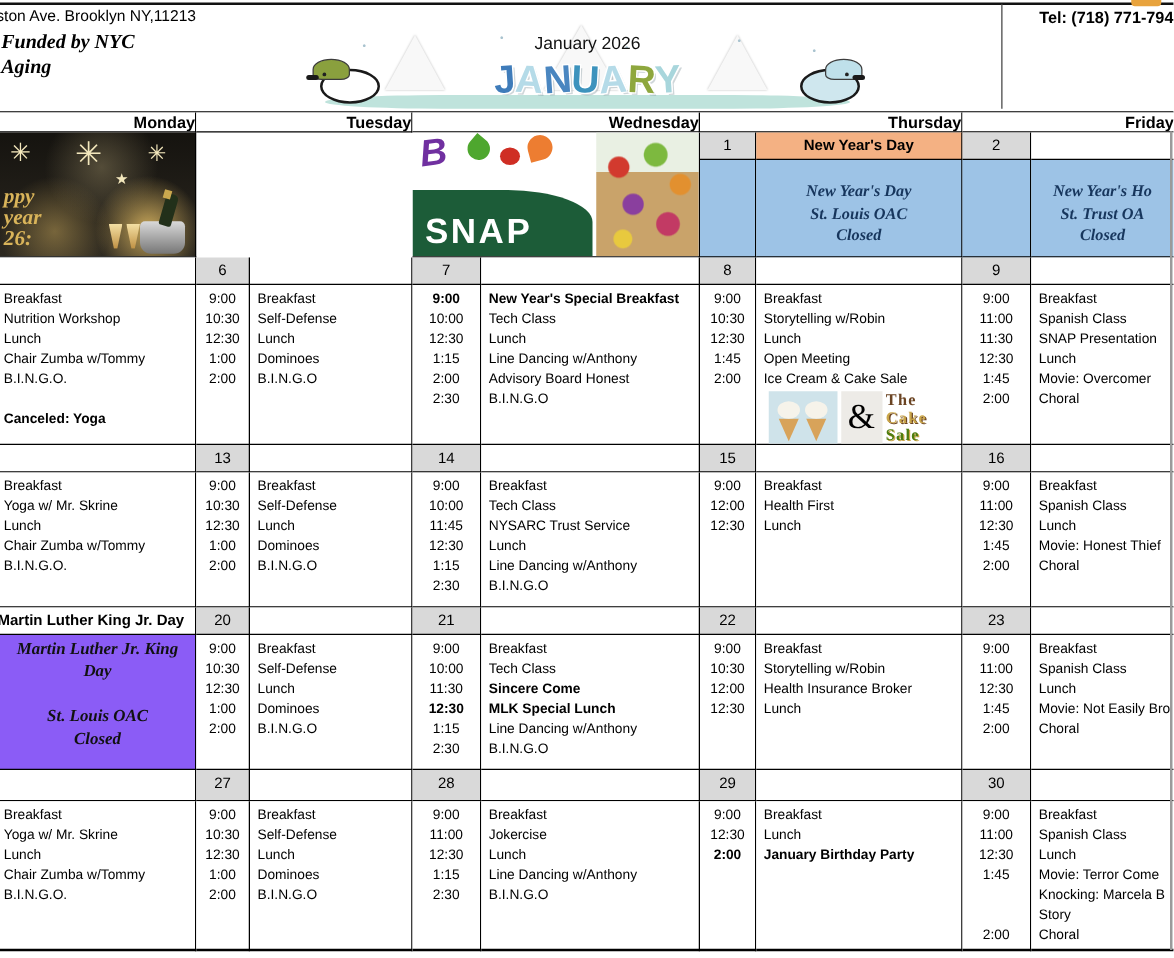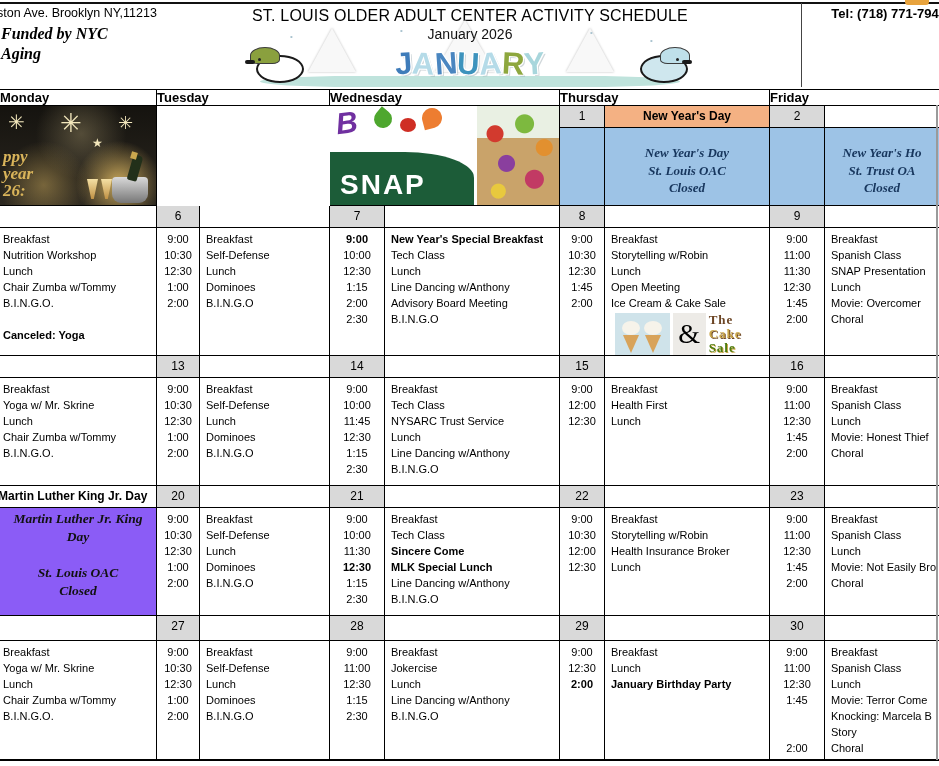--- a/index.html
+++ b/index.html
@@ -31,21 +31,21 @@
   .peng .pbeak{position:absolute;left:-5px;top:13px;width:10px;height:4px;background:#1a1a1a;border-radius:2px;}
   .peng .peye{position:absolute;left:8px;top:11px;width:3px;height:3px;background:#222;border-radius:50%;}
   
   #cal{position:absolute;left:0;top:89px;width:939px;display:grid;
        grid-template-columns:157px 43px 130px 55px 175px 45px 165px 55px 114px;
        grid-template-rows:16px 22px 78px 22px 128px 22px 108px 22px 108px 25px 120px;
        border-top:1px solid #000;}
   .cell{border-right:1px solid #000;border-bottom:1px solid #000;background:#fff;overflow:hidden;position:relative;box-sizing:border-box;}
   .noR{border-right:none;}
   .lastrow{border-bottom-width:2px;}
-  .dayhdr{font-weight:bold;font-size:13px;text-align:left;line-height:15px;}
+  .dayhdr{font-weight:bold;font-size:13px;text-align:right;line-height:15px;}
   .date{background:#d9d9d9;text-align:center;font-size:12px;line-height:20px;}
   .banner-orange{background:#f4b183;font-weight:bold;font-size:12px;text-align:center;line-height:20px;}
   .note{font-weight:bold;font-size:12px;line-height:20px;white-space:nowrap;margin-left:-2px;}
   .times{text-align:center;font-size:11px;line-height:16px;padding-top:3px;}
   .acts{font-size:11px;line-height:16px;padding:3px 0 0 6px;white-space:nowrap;}
   .monacts{margin-left:-3px;}
   .b{font-weight:bold;}
   .closed-blue{background:#9dc3e6;}
   .closed-yellow{background:#8b5cf6;}
   .closed-text{font-family:"Liberation Serif",serif;font-weight:bold;font-style:italic;font-size:13px;
@@ -109,21 +109,20 @@
 <div id="page">
   <div id="hdr">
     <div class="top-line"></div>
     <div class="hdr-vline"></div>
     <div class="corner-sliver"></div>
     <div class="address">ston Ave. Brooklyn NY,11213</div>
     <div class="funded">
       <div>Funded by NYC</div>
       <div>Aging</div>
     </div>
-    <div class="title">ST. LOUIS OLDER ADULT CENTER ACTIVITY SCHEDULE</div>
     <div class="phone">Tel: (718) 771-7945</div>
     <div class="banner">
       <div class="subtitle">January 2026</div>
       <div class="tree" style="left:58px;top:4px;"></div>
       <div class="tree" style="left:185px;top:-4px;border-left-width:30px;border-right-width:30px;border-bottom-width:52px;"></div>
       <div class="tree" style="left:316px;top:4px;"></div>
       <span class="snowdot" style="left:40px;top:8px;">•</span>
       <span class="snowdot" style="left:150px;top:2px;">•</span>
       <span class="snowdot" style="left:250px;top:10px;">•</span>
       <span class="snowdot" style="left:340px;top:4px;">•</span>
@@ -235,21 +234,21 @@
         <div>12:30</div>
         <div>1:15</div>
         <div>2:00</div>
         <div>2:30</div>
       </div>
       <div class="cell acts" style="grid-area: 5 / 5;">
         <div class="b">New Year's Special Breakfast</div>
         <div>Tech Class</div>
         <div>Lunch</div>
         <div>Line Dancing w/Anthony</div>
-        <div>Advisory Board Meeting</div>
+        <div>Advisory Board Honest</div>
         <div>B.I.N.G.O</div>
       </div>
       <div class="cell date" style="grid-area: 4 / 6;">8</div>
       <div class="cell " style="grid-area: 4 / 7;"></div>
       <div class="cell times" style="grid-area: 5 / 6;">
         <div>9:00</div>
         <div>10:30</div>
         <div>12:30</div>
         <div>1:45</div>
         <div>2:00</div>

